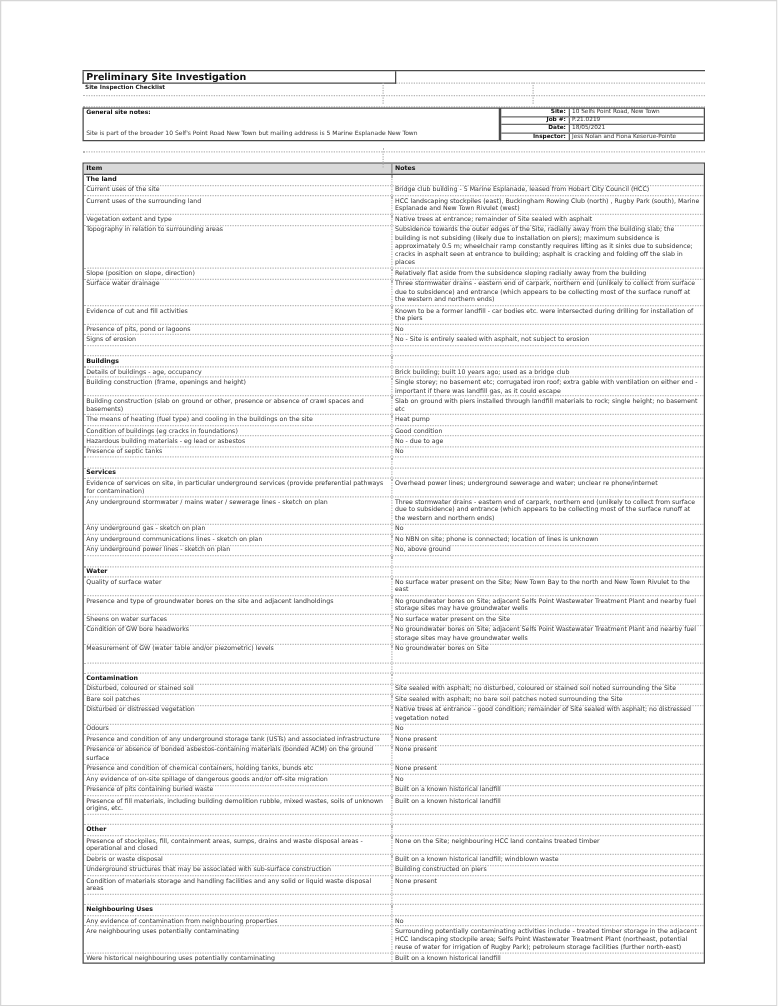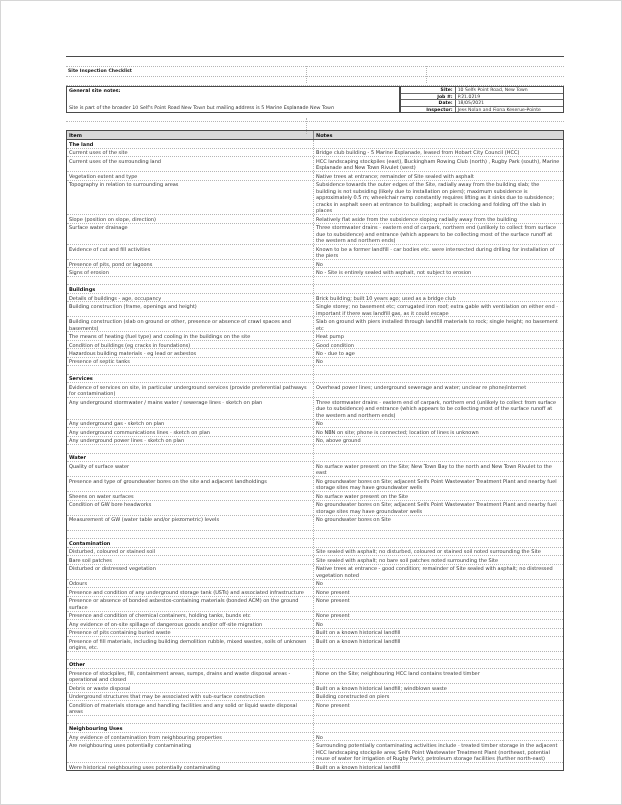--- a/index.html
+++ b/index.html
@@ -48,20 +48,21 @@
   .trow.spacer{min-height:7.4px;}
 </style>
 </head>
 <body>
 
 <div class="page">
   <div class="sheet">
 
     <div class="head">
       <div class="title-strip">
+        <div class="title-cell">Preliminary Site Investigation</div>
         <div class="title-fill"></div>
       </div>
       <div class="subtitle-strip">Site Inspection Checklist</div>
       <div class="gap-strip dotted"></div>
       <div class="notes-strip">
         <div class="gen-notes-box">
           <div class="gn-label">General site notes:</div>
           <div class="gn-note">Site is part of the broader 10 Self's Point Road New Town but mailing address is 5 Marine Esplanade New Town</div>
         </div>
         <div class="site-info-box">

